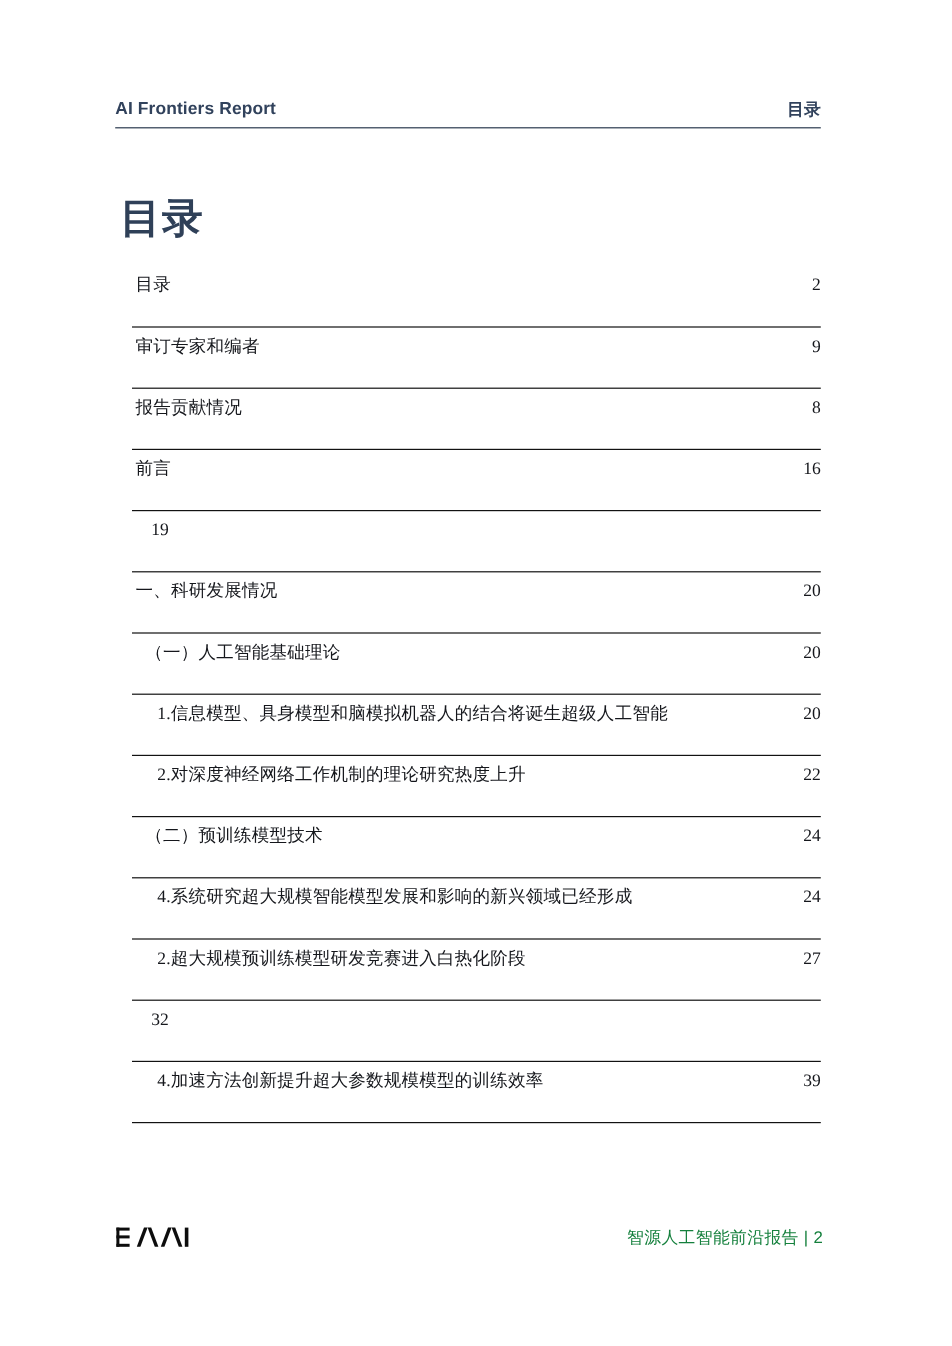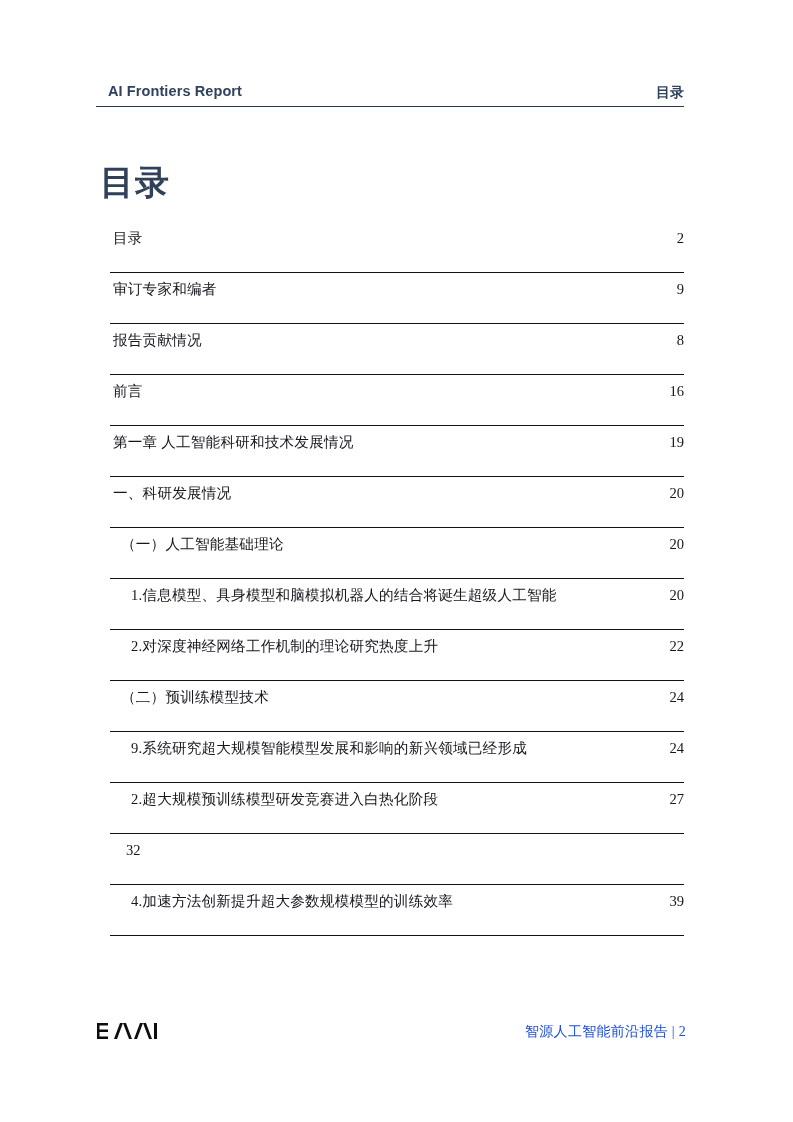--- a/index.html
+++ b/index.html
@@ -36,21 +36,20 @@
     border-bottom: 1.6px solid #2b3a4f;
     box-sizing: border-box;
   }
   .run-head-left {
     font-family: "Liberation Sans", "DejaVu Sans", sans-serif;
     font-weight: bold;
     font-size: 14.5px;
     letter-spacing: 0.1px;
     color: #31425c;
     line-height: 1.1;
-    margin-left: 12px;
   }
   .run-head-right {
     font-family: "Liberation Serif", "DejaVu Serif", serif;
     font-weight: bold;
     font-size: 14px;
     color: #31425c;
     line-height: 1.1;
   }
 
   
@@ -114,23 +113,23 @@
     display: flex;
     align-items: center;
     justify-content: space-between;
   }
   .logo {
     display: block;
     width: 62px;
     height: 19px;
   }
   .footer-right {
-    font-family: Liberation Serif, serif;
+    font-family: Liberation Sans, sans-serif;
     font-size: 14px;
-    color: #1d4ed8;
+    color: #15803d;
     letter-spacing: 0.3px;
     white-space: nowrap;
   }
 </style>
 </head>
 <body>
 
 <div class="page">
 
   <div class="run-head">
@@ -151,21 +150,20 @@
       </div>
       <div class="toc-row lvl-0">
         <span class="toc-label">报告贡献情况</span>
         <span class="toc-page">8</span>
       </div>
       <div class="toc-row lvl-0">
         <span class="toc-label">前言</span>
         <span class="toc-page">16</span>
       </div>
       <div class="toc-row lvl-0">
-        <span class="toc-label">第一章  人工智能科研和技术发展情况</span>
         <span class="toc-page">19</span>
       </div>
       <div class="toc-row lvl-0">
         <span class="toc-label">一、科研发展情况</span>
         <span class="toc-page">20</span>
       </div>
       <div class="toc-row lvl-1">
         <span class="toc-label">（一）人工智能基础理论</span>
         <span class="toc-page">20</span>
       </div>
@@ -175,21 +173,21 @@
       </div>
       <div class="toc-row lvl-2">
         <span class="toc-label">2.对深度神经网络工作机制的理论研究热度上升</span>
         <span class="toc-page">22</span>
       </div>
       <div class="toc-row lvl-1">
         <span class="toc-label">（二）预训练模型技术</span>
         <span class="toc-page">24</span>
       </div>
       <div class="toc-row lvl-2">
-        <span class="toc-label">9.系统研究超大规模智能模型发展和影响的新兴领域已经形成</span>
+        <span class="toc-label">4.系统研究超大规模智能模型发展和影响的新兴领域已经形成</span>
         <span class="toc-page">24</span>
       </div>
       <div class="toc-row lvl-2">
         <span class="toc-label">2.超大规模预训练模型研发竞赛进入白热化阶段</span>
         <span class="toc-page">27</span>
       </div>
       <div class="toc-row lvl-2">
         <span class="toc-page">32</span>
       </div>
       <div class="toc-row lvl-2">

